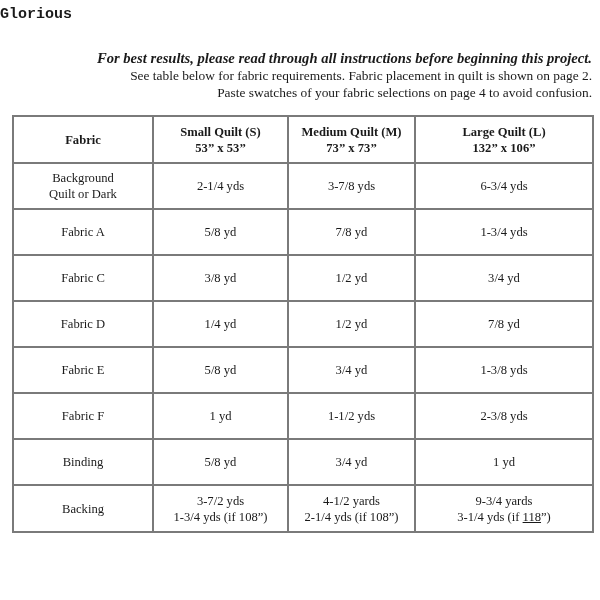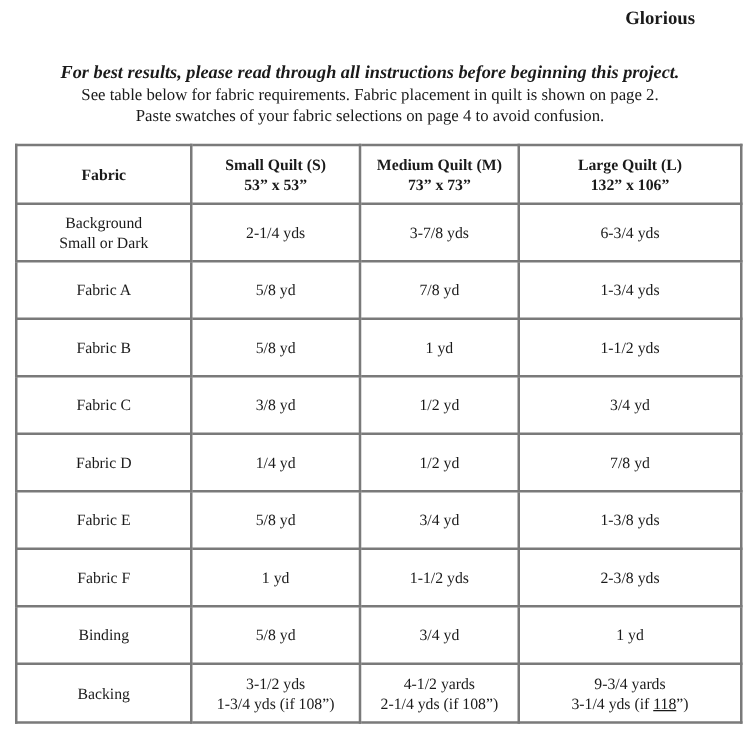--- a/index.html
+++ b/index.html
@@ -13,31 +13,32 @@
       position: relative;
       overflow: hidden;
       font-family: "Liberation Serif", "DejaVu Serif", serif;
       color: #1a1a1a;
     }
     .title {
       position: absolute;
       top: 5px;
       left: 0;
       width: 556px;
-      text-align: right;
+      text-align: left;
       font-weight: bold;
       font-size: 15px;
       line-height: 20px;
+      font-family: Liberation Mono, monospace;
     }
     .intro {
       position: absolute;
       top: 49px;
       left: 0;
       width: 592px;
-      text-align: center;
+      text-align: right;
       font-size: 13.6px;
       line-height: 17px;
     }
     .intro .emph {
       font-weight: bold;
       font-style: italic;
       font-size: 14.6px;
       display: block;
       line-height: 18px;
     }
@@ -120,37 +121,31 @@
       <th>
         <span class="sub">Large Quilt (L)</span>
         <span class="sub">132” x 106”</span>
       </th>
     </tr>
   </thead>
   <tbody>
     <tr>
       <td>
         <span class="sub">Background</span>
-        <span class="sub">Small or Dark</span>
+        <span class="sub">Quilt or Dark</span>
       </td>
       <td>2-1/4 yds</td>
       <td>3-7/8 yds</td>
       <td>6-3/4 yds</td>
     </tr>
     <tr>
       <td>Fabric A</td>
       <td>5/8 yd</td>
       <td>7/8 yd</td>
       <td>1-3/4 yds</td>
-    </tr>
-    <tr>
-      <td>Fabric B</td>
-      <td>5/8 yd</td>
-      <td>1 yd</td>
-      <td>1-1/2 yds</td>
     </tr>
     <tr>
       <td>Fabric C</td>
       <td>3/8 yd</td>
       <td>1/2 yd</td>
       <td>3/4 yd</td>
     </tr>
     <tr>
       <td>Fabric D</td>
       <td>1/4 yd</td>
@@ -171,21 +166,21 @@
     </tr>
     <tr>
       <td>Binding</td>
       <td>5/8 yd</td>
       <td>3/4 yd</td>
       <td>1 yd</td>
     </tr>
     <tr class="row-backing">
       <td>Backing</td>
       <td>
-        <span class="sub">3-1/2 yds</span>
+        <span class="sub">3-7/2 yds</span>
         <span class="sub">1-3/4 yds (if 108”)</span>
       </td>
       <td>
         <span class="sub">4-1/2 yards</span>
         <span class="sub">2-1/4 yds (if 108”)</span>
       </td>
       <td>
         <span class="sub">9-3/4 yards</span>
         <span class="sub"><span>3-1/4 yds (if </span><span class="ul">118</span><span>”)</span></span>
       </td>

